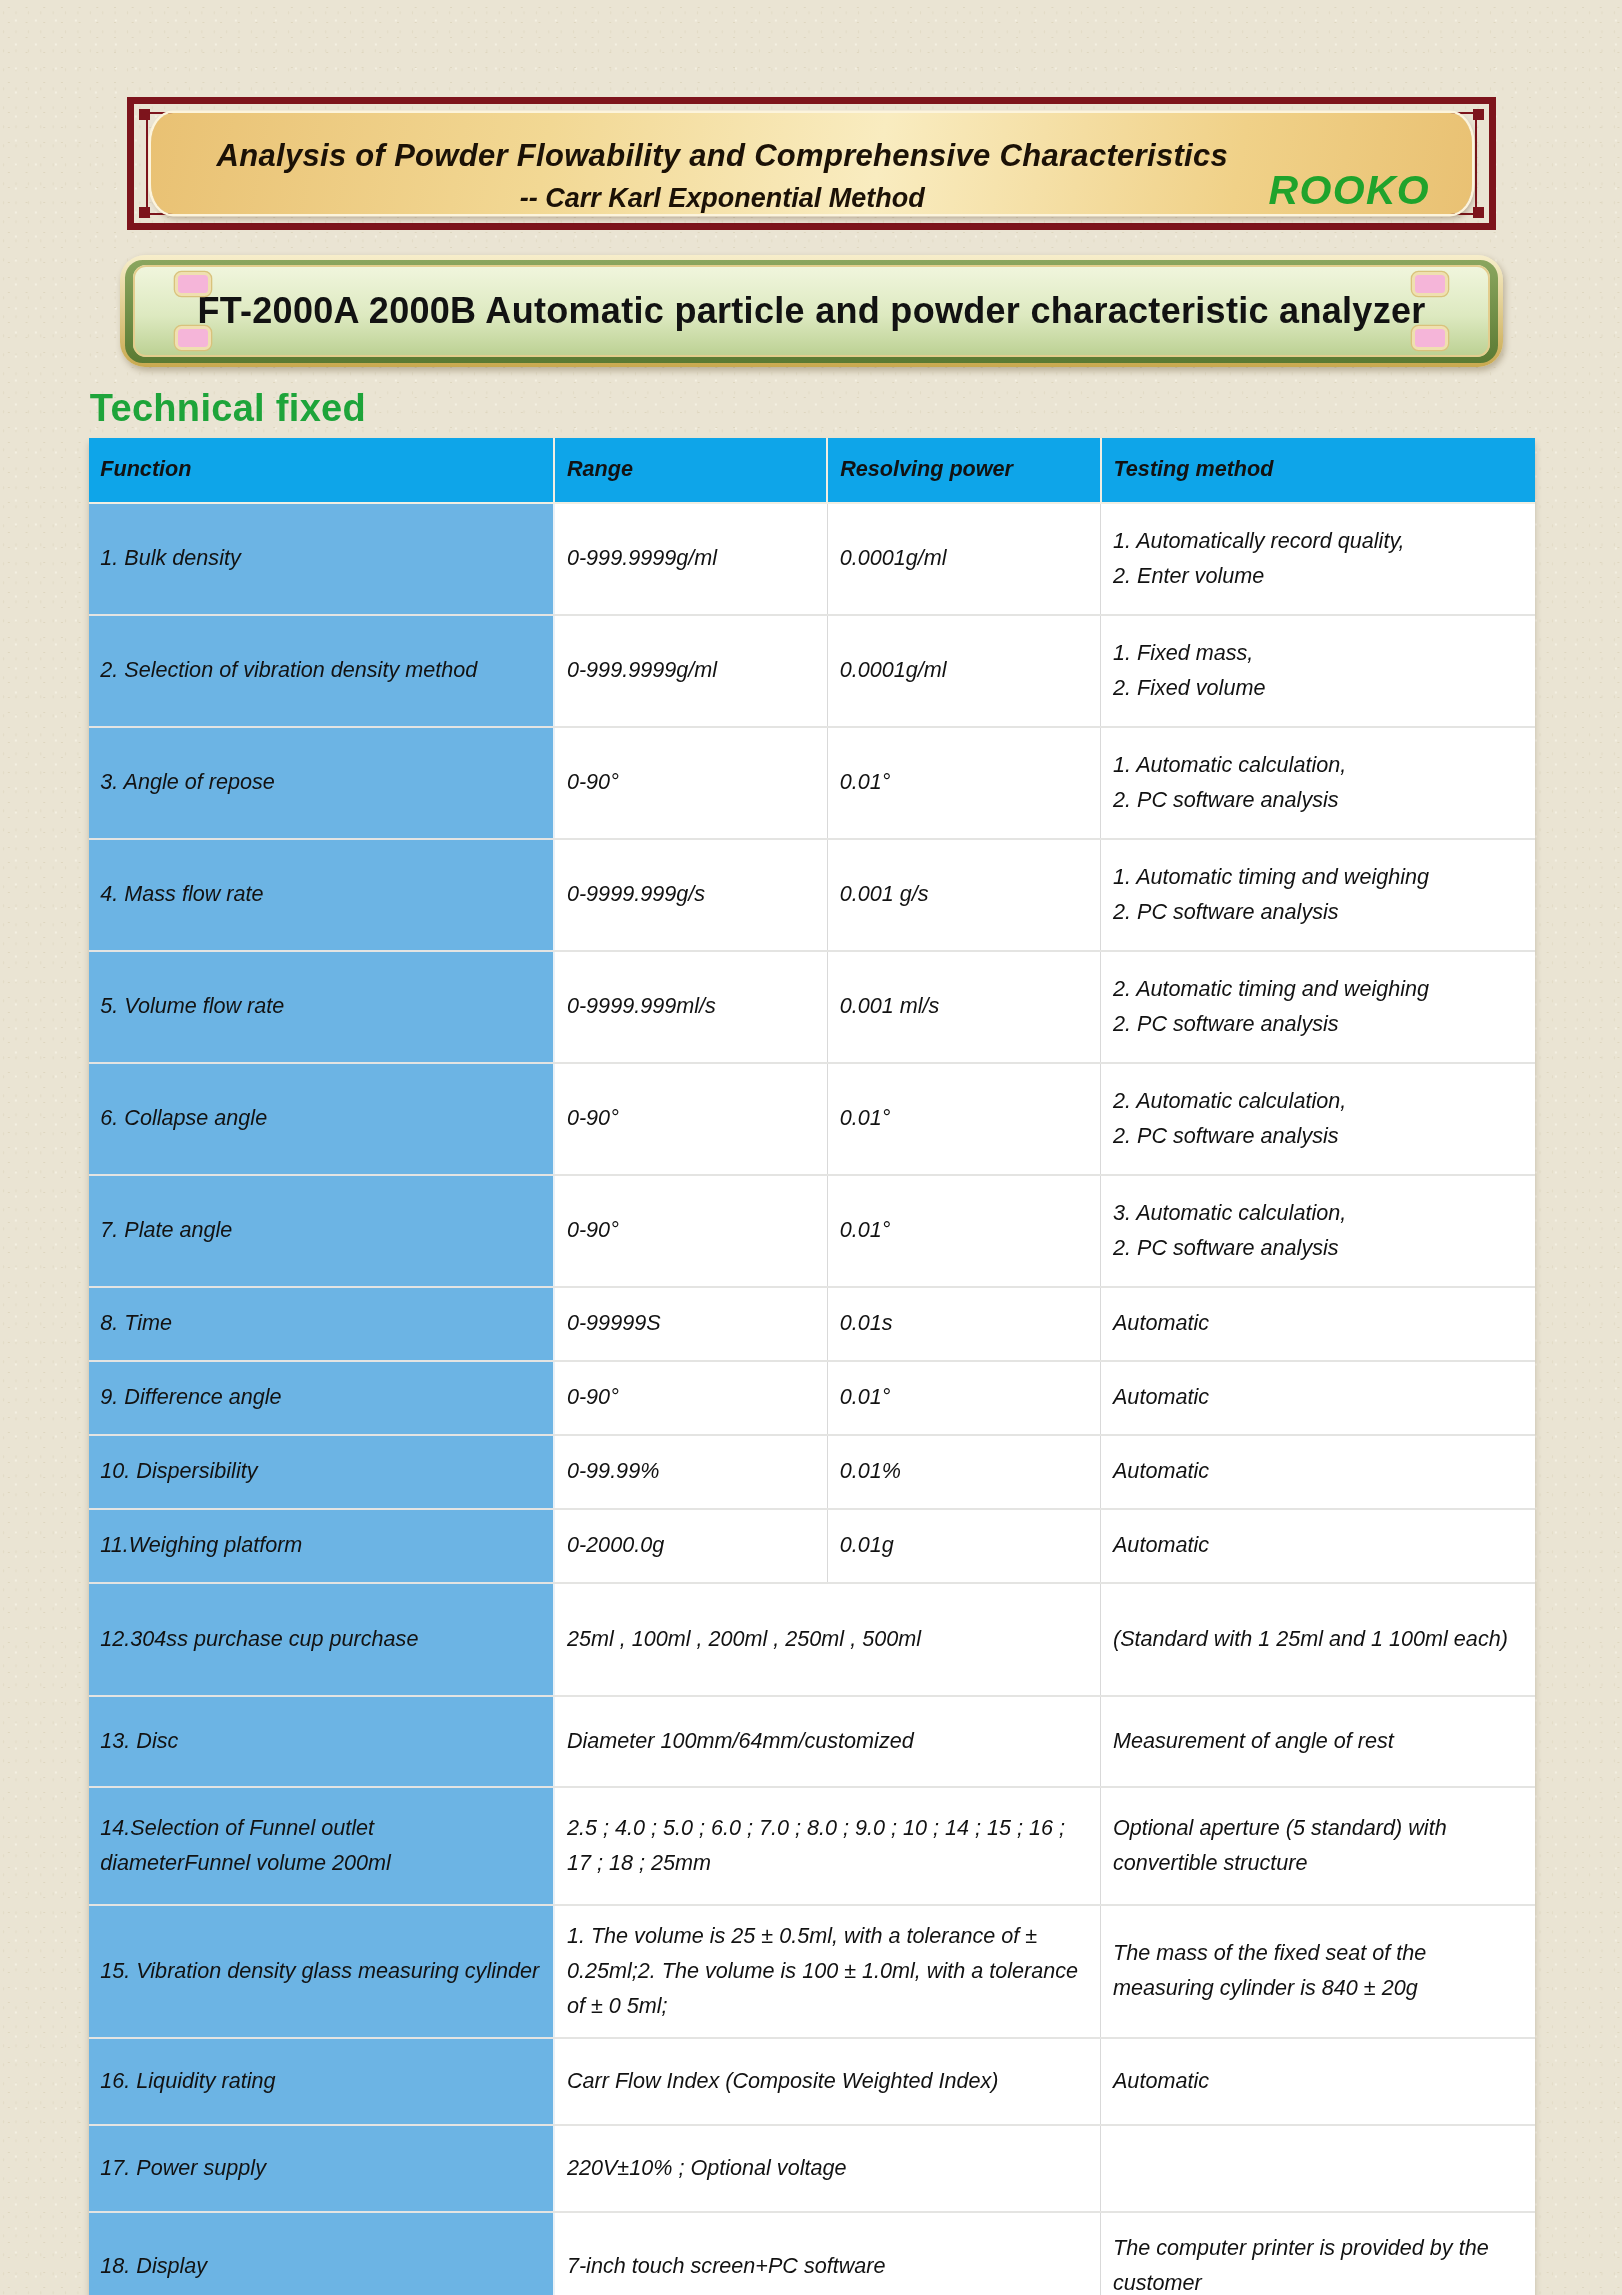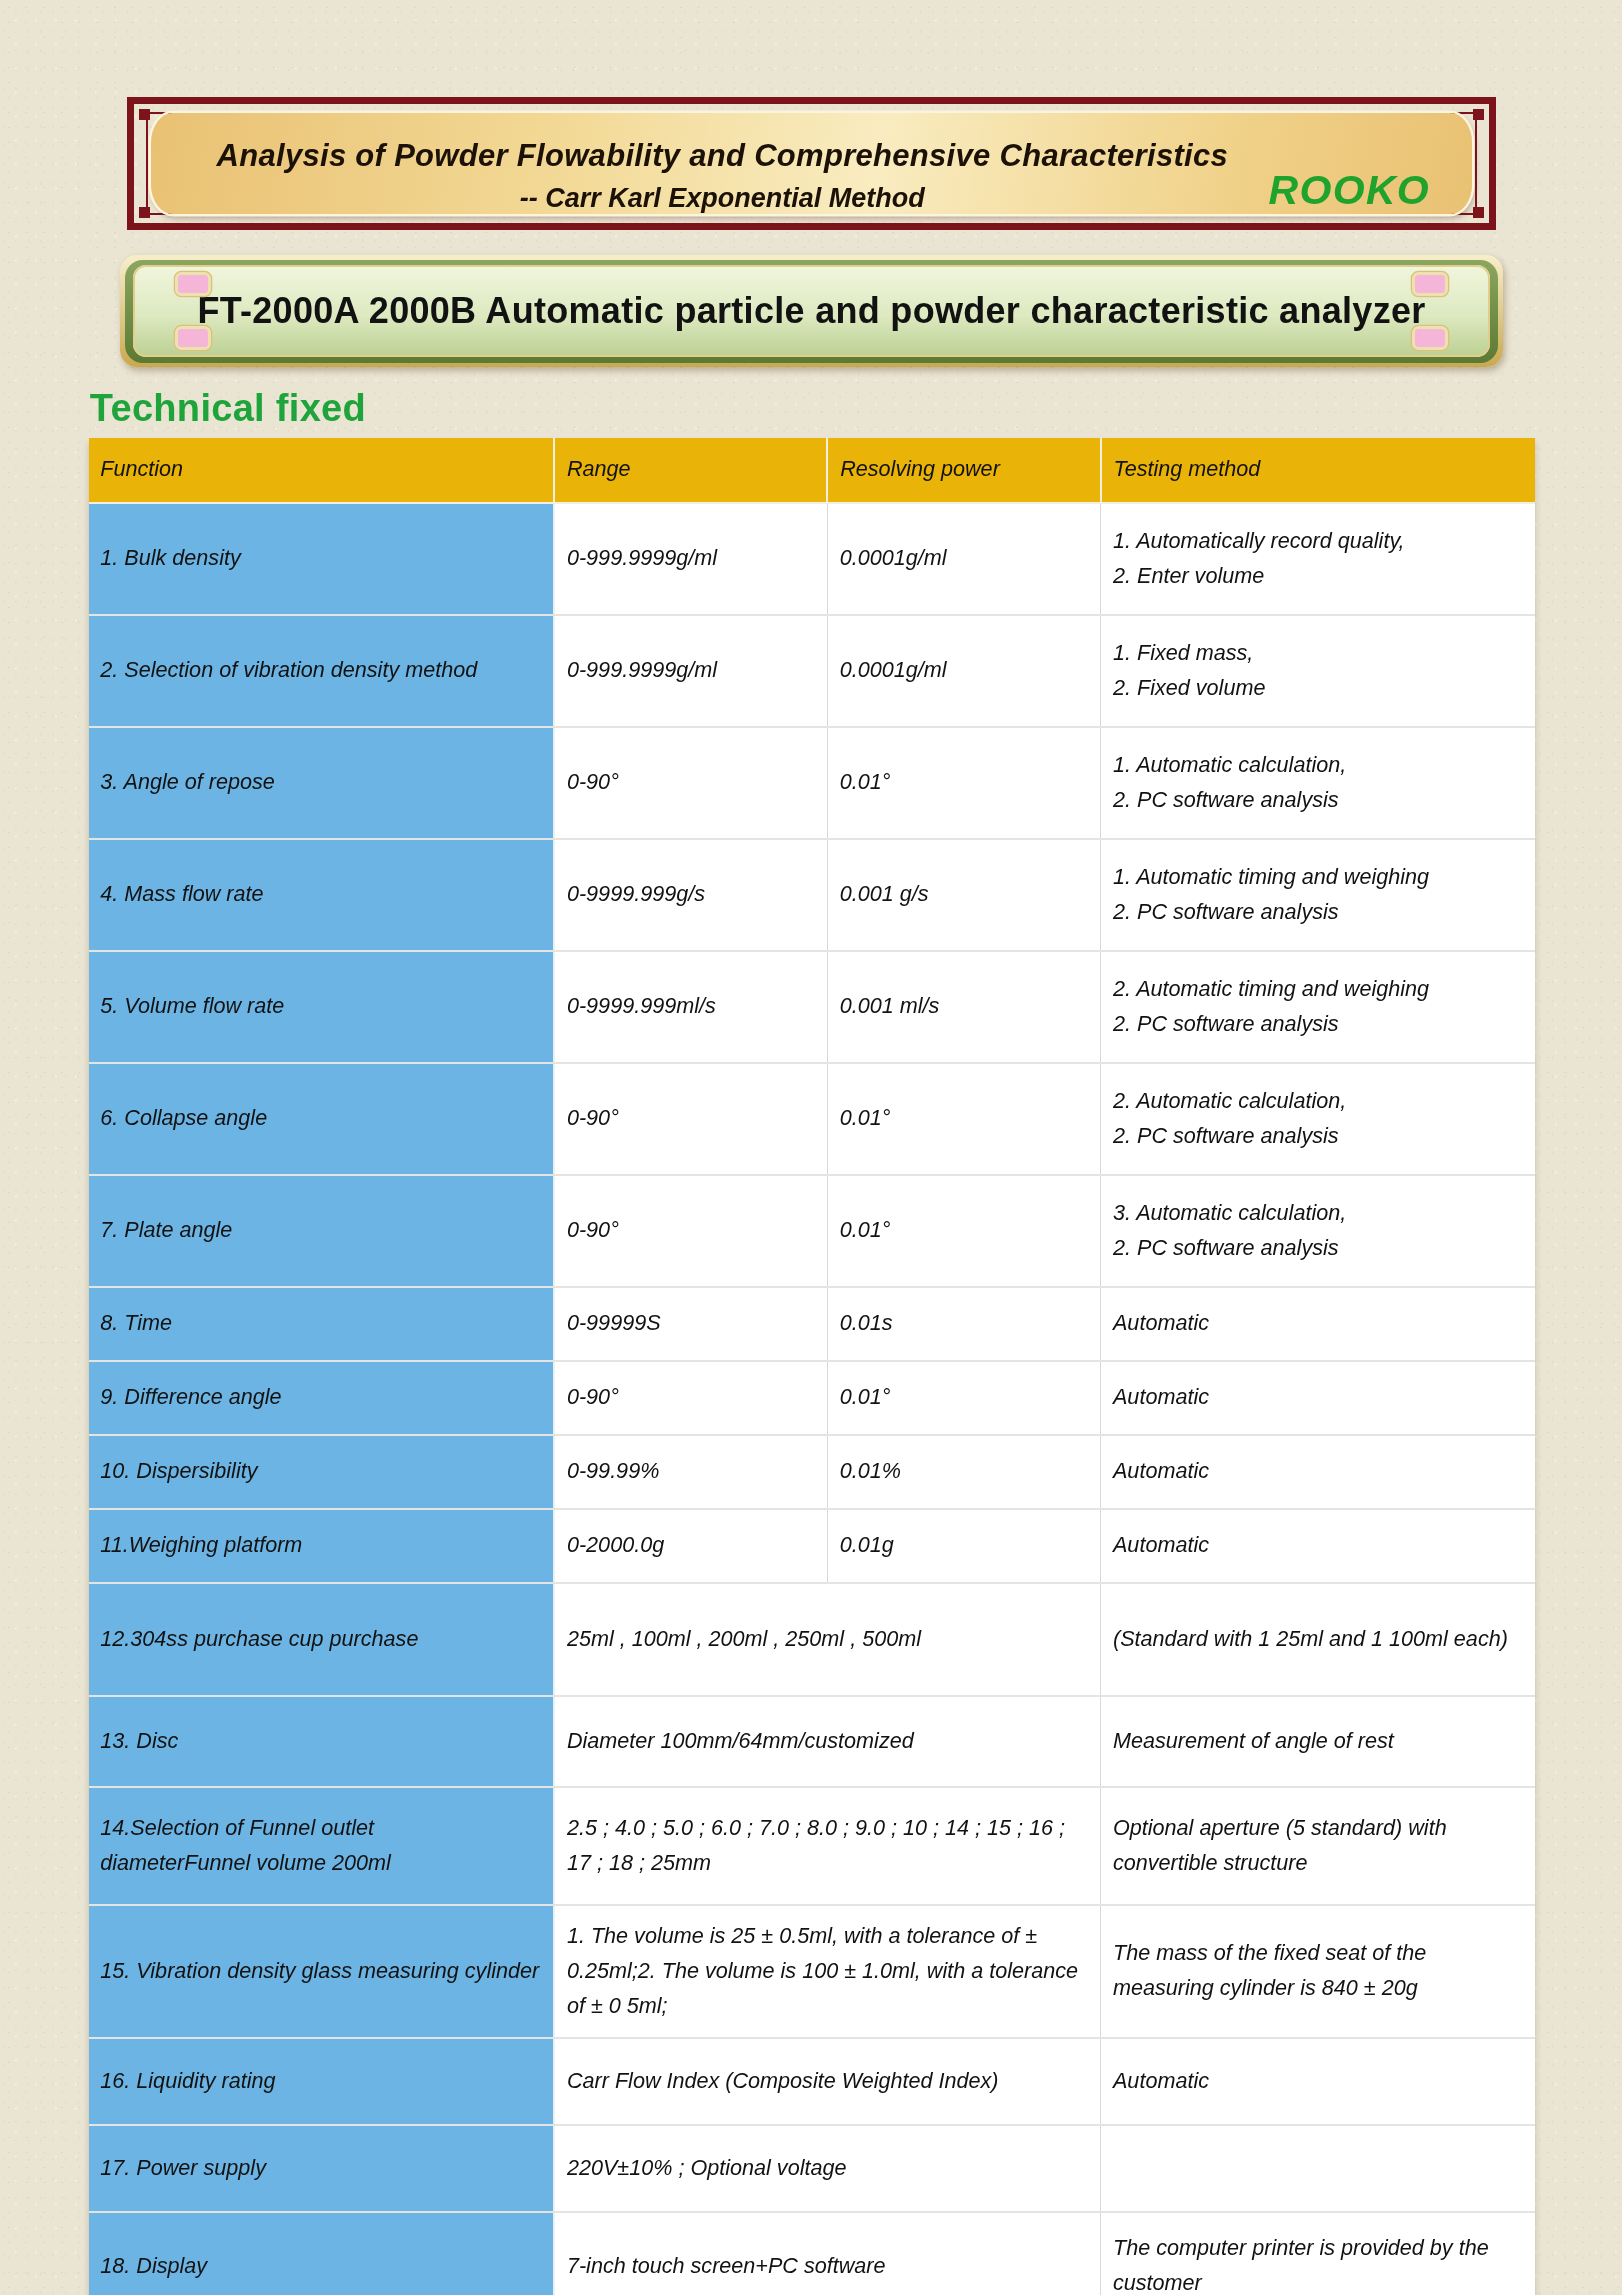--- a/index.html
+++ b/index.html
@@ -46,21 +46,21 @@
     display:flex;align-items:flex-end;padding:0 42px;
   }
   .plaque-titles{flex:1;text-align:center;color:#1b1106;}
   .plaque-line1{font-size:31px;font-weight:600;font-style:italic;letter-spacing:0.3px;}
   .plaque-line2{font-size:27px;font-weight:600;font-style:italic;margin-top:9.2px;}
   .plaque-logo{font-size:41px;font-weight:800;font-style:italic;color:#1fa32c;letter-spacing:1.3px;margin-left:17px;}
 
   
   .green-banner{
     margin:25px auto 0;width:1373px;height:103px;
-    border-radius:17px;
+    border-radius:25px;
     background:linear-gradient(180deg,#f7eecb,#c9a94f);
     padding:4.6px;box-shadow:2px 3.3px 5.9px rgba(80,60,20,.3);
   }
   .green-banner-mid{
     height:100%;border-radius:17.7px;
     background:linear-gradient(180deg,#8ba65f,#5a7a33);
     padding:5.9px 7.9px;box-sizing:border-box;
   }
   .green-banner-inner{
     position:relative;height:100%;border-radius:13px;
@@ -87,21 +87,21 @@
     width:1446px;border-collapse:collapse;table-layout:fixed;
     background:#ffffff;box-shadow:0 4.6px 5.9px rgba(90,80,60,.28);
   }
   col.c1{width:32.2%;} col.c2{width:18.9%;} col.c3{width:18.9%;} col.c4{width:30%;}
   .tech th,.tech td{
     padding:6.5px 11.8px;vertical-align:middle;text-align:left;
     font-style:italic;font-size:21.6px;color:#121212;line-height:1.62;
     white-space:pre-line;word-wrap:break-word;
   }
   .tech thead th{
-    background:#eab308;height:51px;font-weight:400;
+    background:#0ea5e9;height:51px;font-weight:700;
     border-right:2.6px solid #f1eee2;border-bottom:2.6px solid #f1eee2;
   }
   .tech thead th:last-child{border-right:none;}
   .tech td.fn{background:#6cb4e4;border-right:2px solid #e9f1f7;}
   .tech td{border-bottom:2px solid #e4e4e2;}
   .tech td.rg,.tech td.rp,.tech td.tm{background:#ffffff;}
   .tech td.rp,.tech td.tm{border-left:1.3px solid #d9d9d9;}
   
   .tech tbody tr:nth-child(-n+7) td{height:97px;}
   .tech tbody tr:nth-child(n+8):nth-child(-n+11) td{height:59px;}

